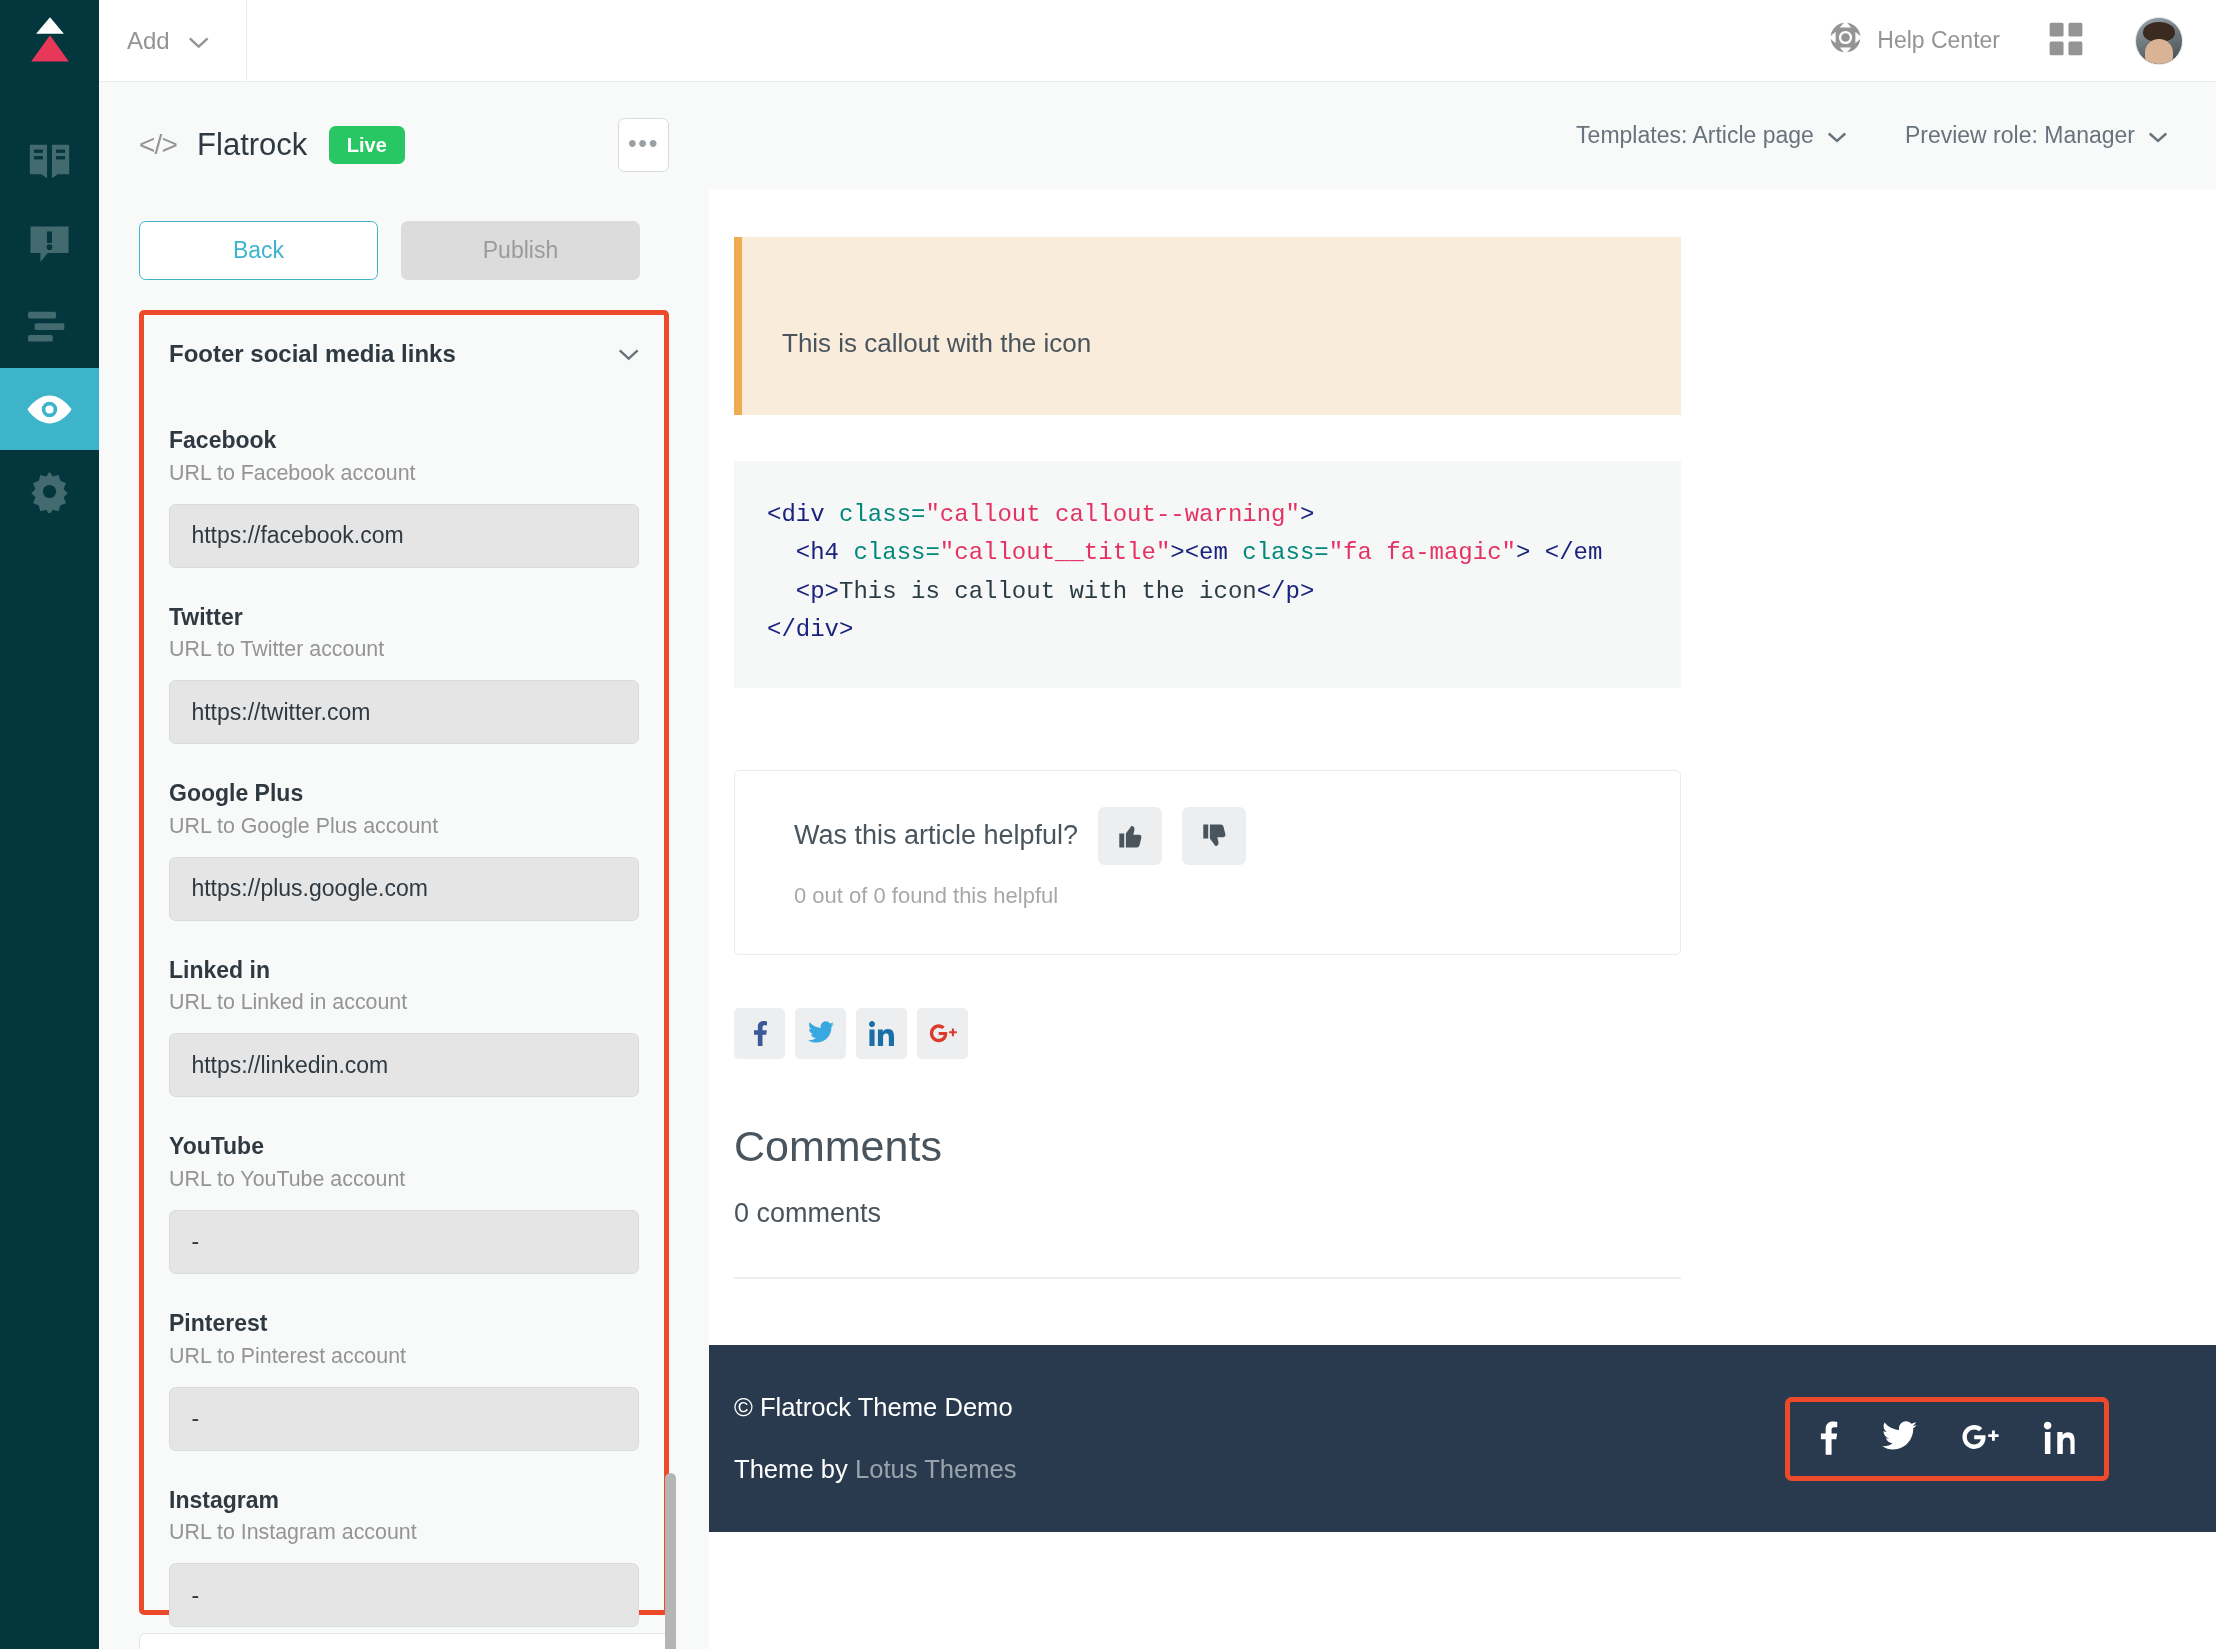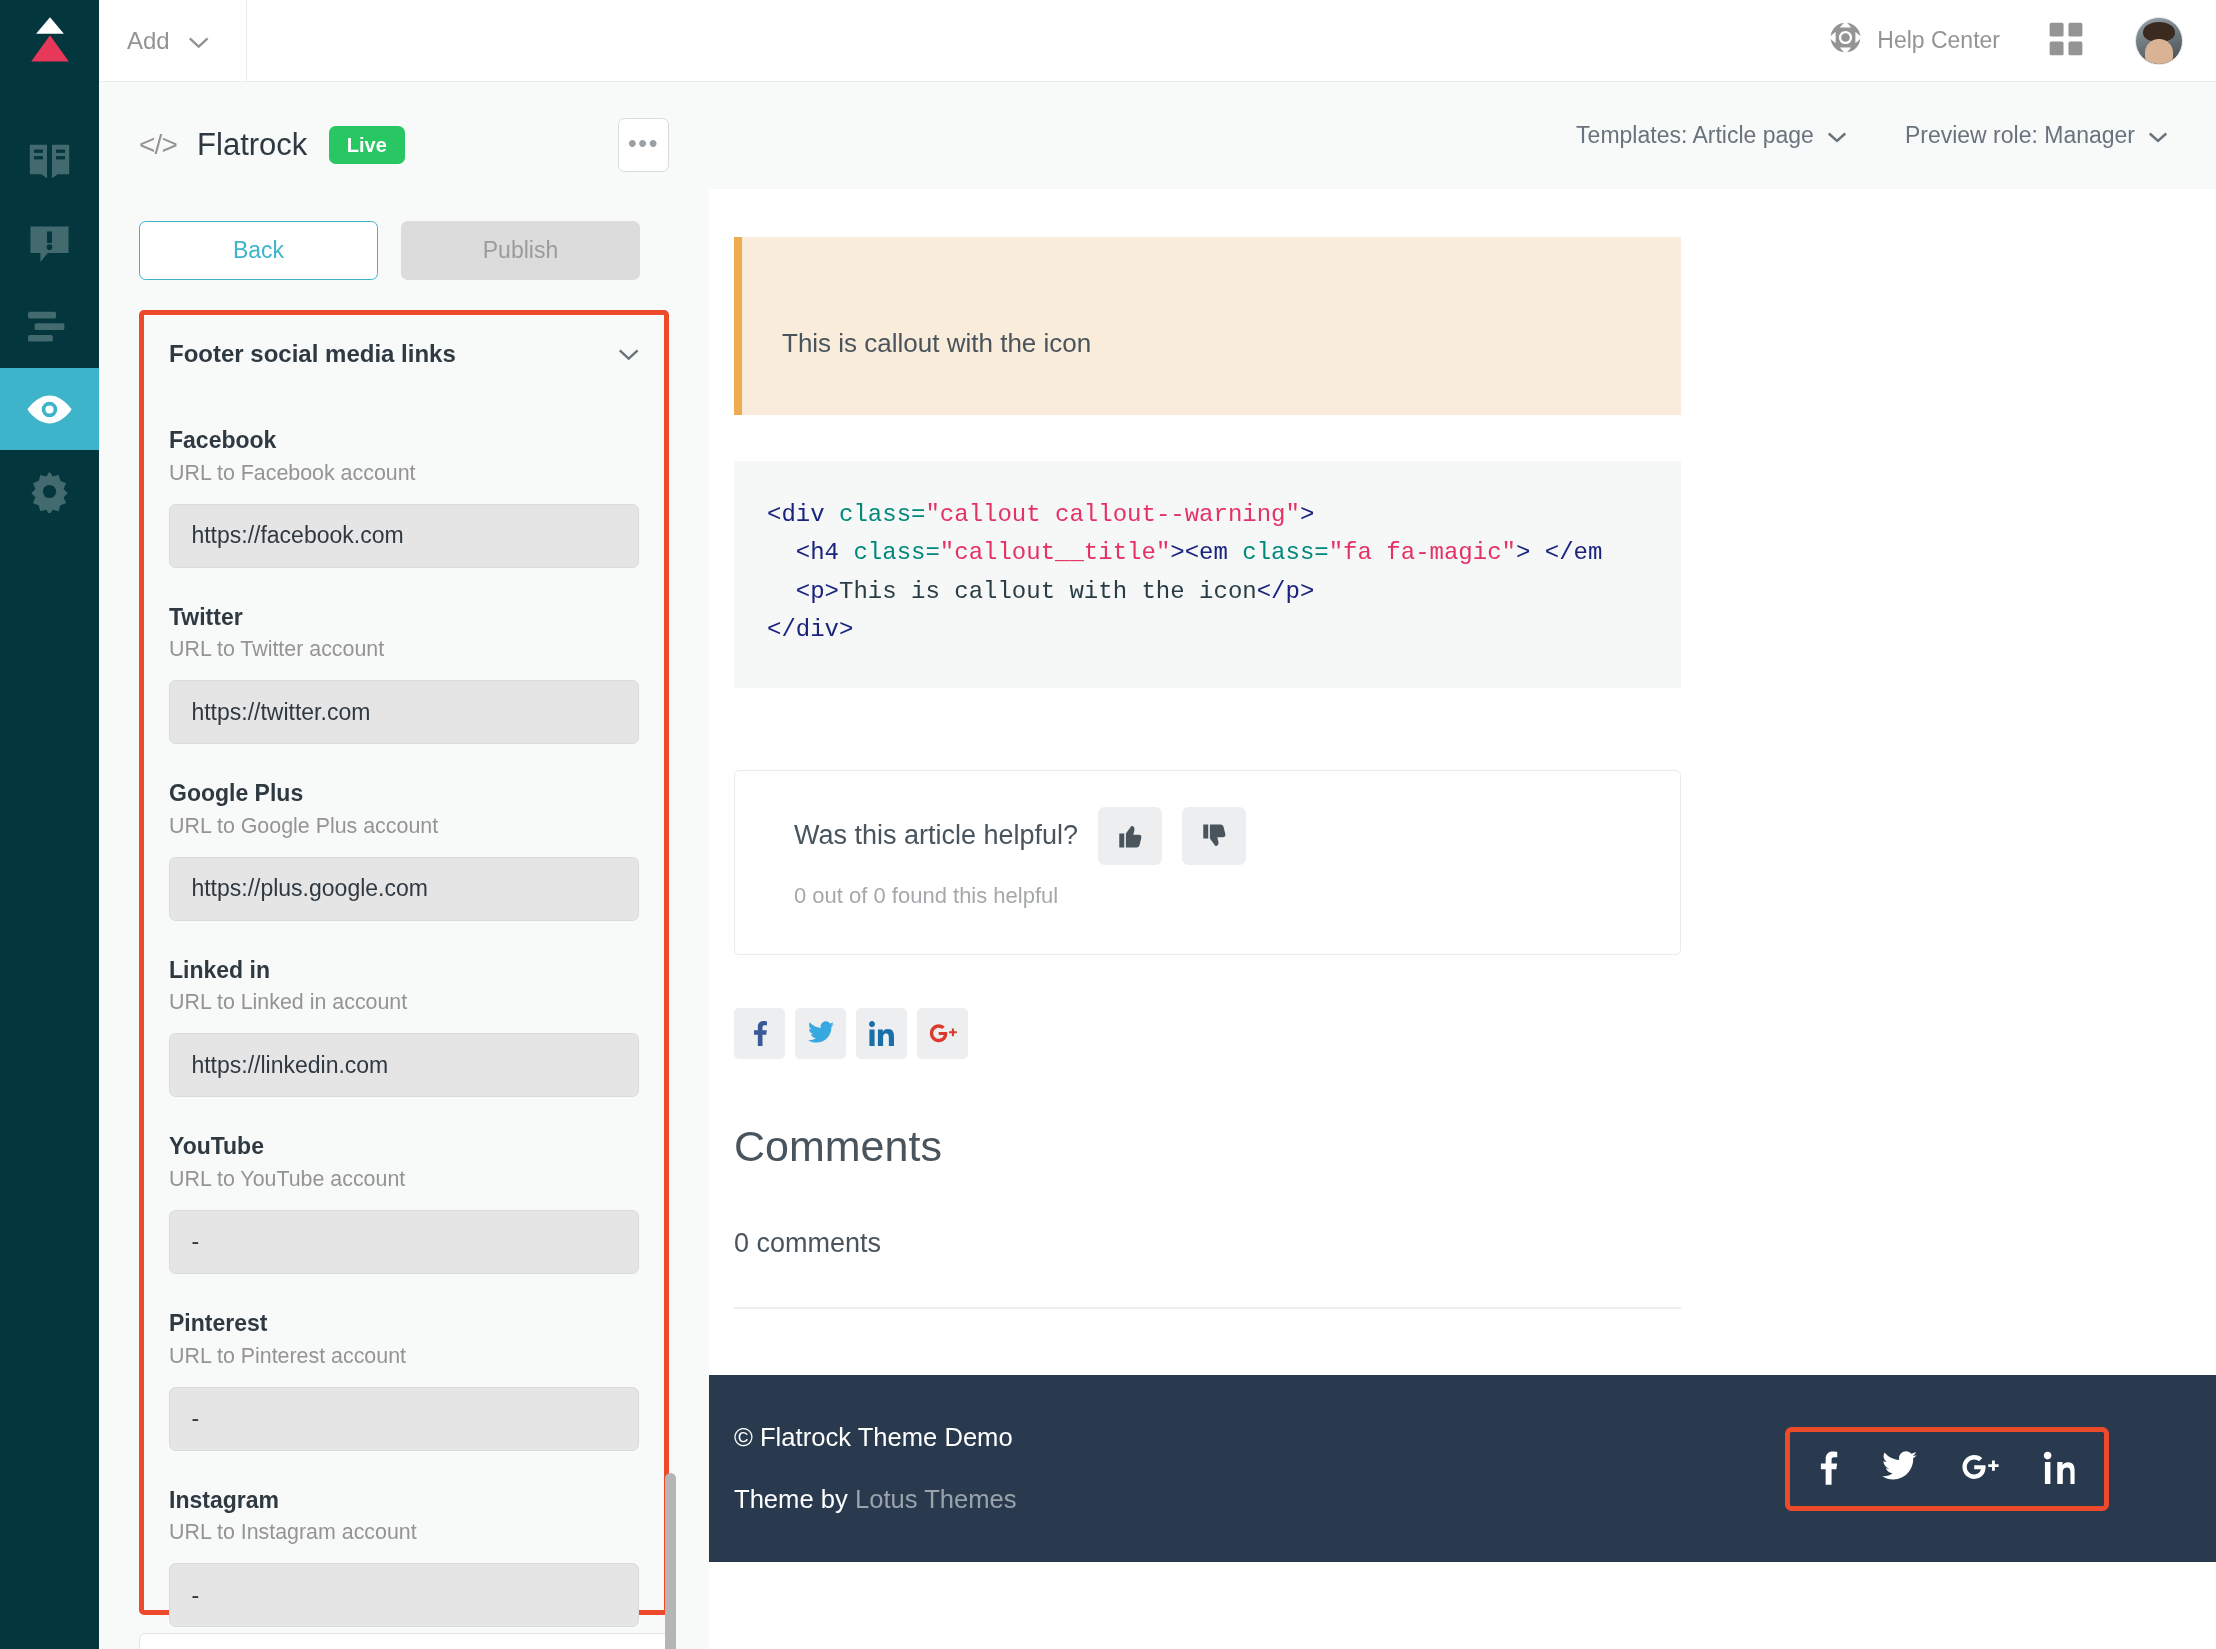--- a/index.html
+++ b/index.html
@@ -195,21 +195,21 @@
   }
   .helpful-sub { margin-top: 18px; font-size: 22px; color: #a5a8ab; }
 
   .share-row { margin-top: 53px; display: flex; gap: 10px; }
   .share-btn {
     width: 51px; height: 51px; background: #eceeef; border-radius: 5px;
     display: flex; align-items: center; justify-content: center;
   }
 
   .comments-h { margin-top: 63px; font-size: 43px; color: #49545c; font-weight: 400;}
-  .comments-count { margin-top: 57px; font-size: 27px; color: #49545c; }
+  .comments-count { margin-top: 27px; font-size: 27px; color: #49545c; }
   .comments-rule { margin-top: 48px; height: 2.5px; background: #eceeef; max-width: 947px; }
   .comments-closed { margin-top: 46px; font-size: 23px; color: #a5a8ab; }
 
   .site-footer {
     margin-top: 66px; background: #293a4f; flex: 0 0 auto;
     padding: 48px 0 48px 0; display: flex; align-items: center;
   }
   .footer-left { padding-left: 25px; }
   .footer-copy { color: #fff; font-size: 25.6px; }
   .footer-theme { margin-top: 33px; color: #fff; font-size: 25.6px; }

